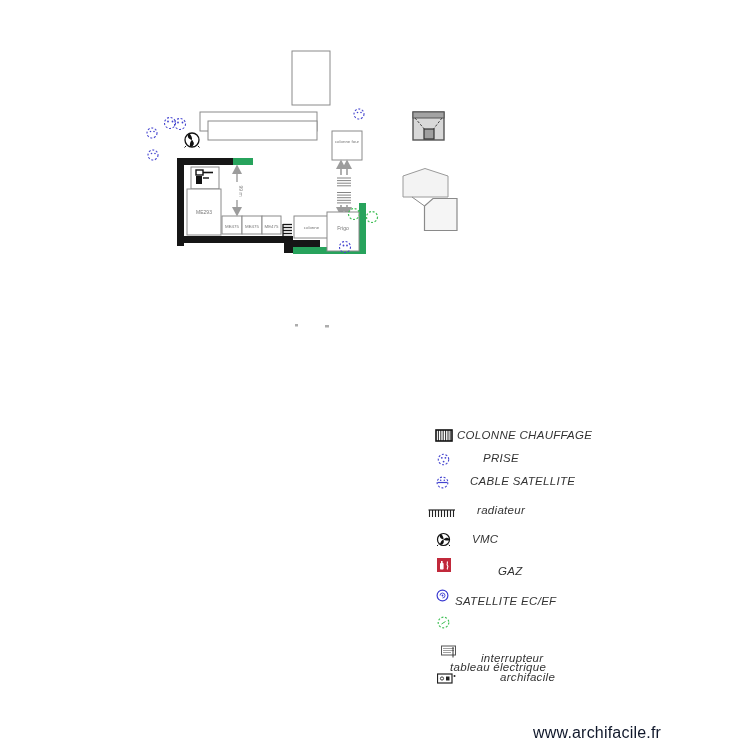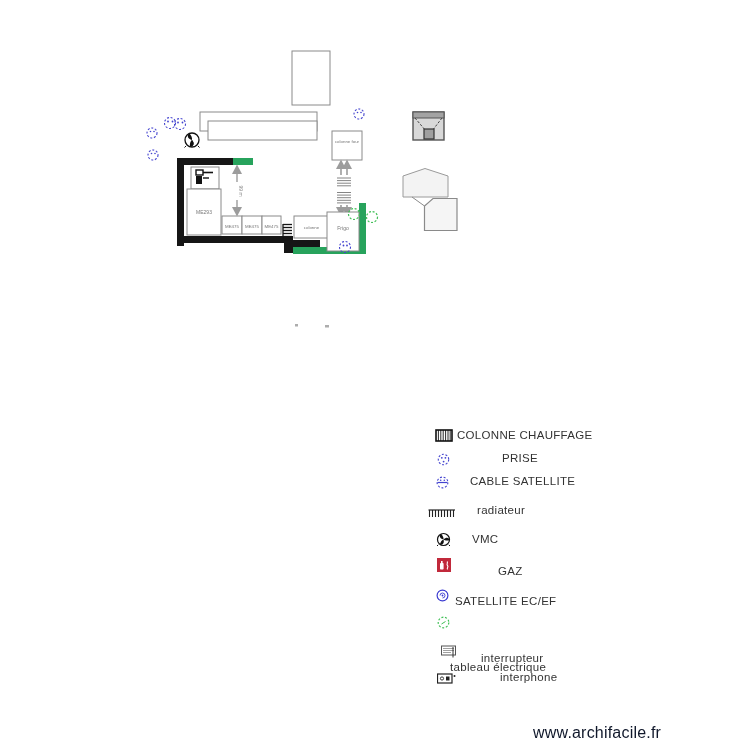--- a/index.html
+++ b/index.html
@@ -1,19 +1,19 @@
 <!DOCTYPE html>
 <html><head>
 <meta charset="utf-8">
 <style>
   html,body{margin:0;padding:0;}
   body{width:750px;height:750px;background:#ffffff;position:relative;overflow:hidden;
        font-family:"Liberation Sans", sans-serif;color:#333;}
   #plan-svg{position:absolute;left:0;top:0;}
-  .legend-label{position:absolute;font-size:11.5px;color:#333;white-space:nowrap;letter-spacing:.3px;}
+  .legend-label{position:absolute;font-size:11.5px;color:#333;white-space:nowrap;letter-spacing:.3px;font-style:italic;}
   .legend-icon{position:absolute;}
   #footer-link{position:absolute;left:533px;top:724px;font-size:16px;color:#0f172a;
                text-decoration:none;letter-spacing:.2px;}
   svg text{font-family:"Liberation Sans", sans-serif;}
 </style>
 </head>
 <body>
 
 <svg id="plan-svg" width="750" height="460" viewBox="0 0 750 460">
 
@@ -181,21 +181,21 @@
       </svg></span>
   <span class="legend-label" style="left:457px;top:429px">COLONNE CHAUFFAGE</span>
 
   <span class="legend-icon" style="left:437px;top:452px">
     <svg width="13" height="13">
         <circle cx="6.5" cy="6.5" r="5.2" fill="none" stroke="#4343cf" stroke-width="1.1" stroke-dasharray="2,1.7"></circle>
       <circle cx="4.8" cy="4.8" r="0.9" fill="#4343cf"></circle>
         <circle cx="8.4" cy="4.8" r="0.9" fill="#4343cf"></circle>
         <circle cx="6.6" cy="8.6" r="0.9" fill="#4343cf"></circle>
       </svg></span>
-  <span class="legend-label" style="left:502px;top:452px">PRISE</span>
+  <span class="legend-label" style="left:483px;top:452px">PRISE</span>
 
   <span class="legend-icon" style="left:436px;top:475px">
     <svg width="13" height="13">
         <circle cx="6.5" cy="6.5" r="5.4" fill="none" stroke="#4343cf" stroke-width="1.1" stroke-dasharray="2,1.7"></circle>
       <line x1="1.5" y1="6.5" x2="11.5" y2="6.5" stroke="#4343cf" stroke-width="1.2"></line>
       <circle cx="4.7" cy="4.3" r="0.8" fill="#4343cf"></circle>
         <circle cx="8.3" cy="4.3" r="0.8" fill="#4343cf"></circle>
       </svg></span>
   <span class="legend-label" style="left:470px;top:475px">CABLE SATELLITE</span>
 
@@ -261,16 +261,16 @@
       </svg></span>
   <span class="legend-label" style="left:450px;top:661px">tableau électrique</span>
 
   <span class="legend-icon" style="left:437px;top:671px">
     <svg width="20" height="12">
         <rect x="0.5" y="1" width="14.5" height="9" fill="#fff" stroke="#222" stroke-width="1.2"></rect>
       <circle cx="5" cy="5.5" r="1.6" fill="none" stroke="#222" stroke-width="0.9"></circle>
       <rect x="9" y="3.5" width="3.5" height="4" fill="#222"></rect>
       <circle cx="17.5" cy="3" r="1" fill="#222"></circle>
       </svg></span>
-  <span class="legend-label" style="left:500px;top:671px">interphone</span>
+  <span class="legend-label" style="left:500px;top:671px">archifacile</span>
 </div>
 
 <a id="footer-link">www.archifacile.fr</a>
 
 </body></html>

